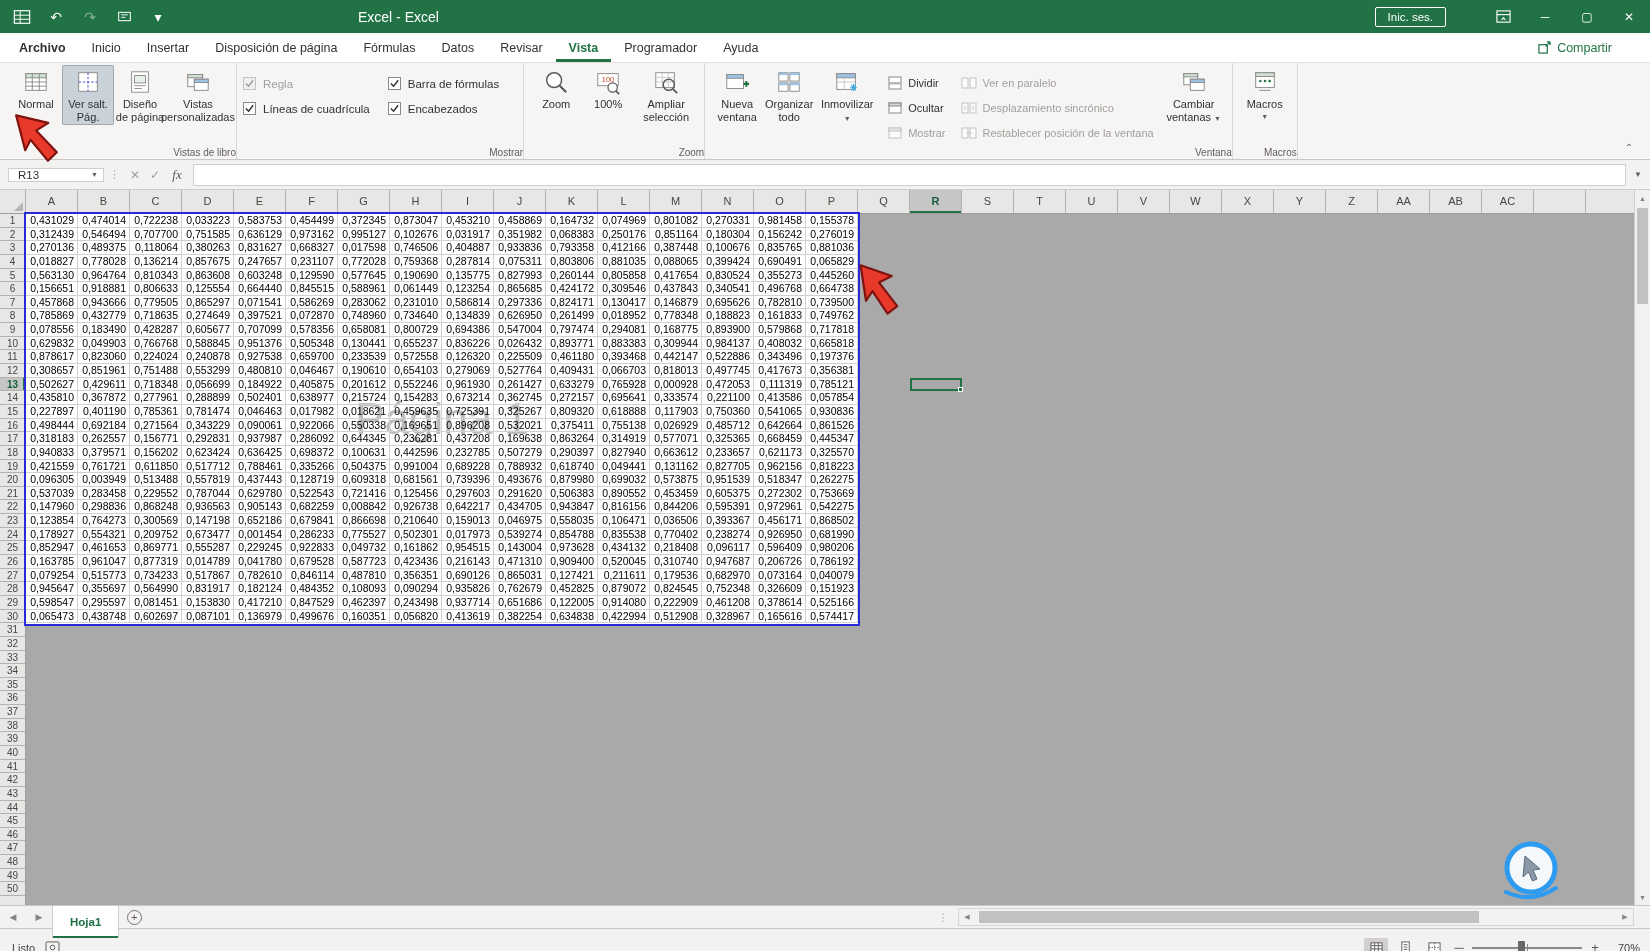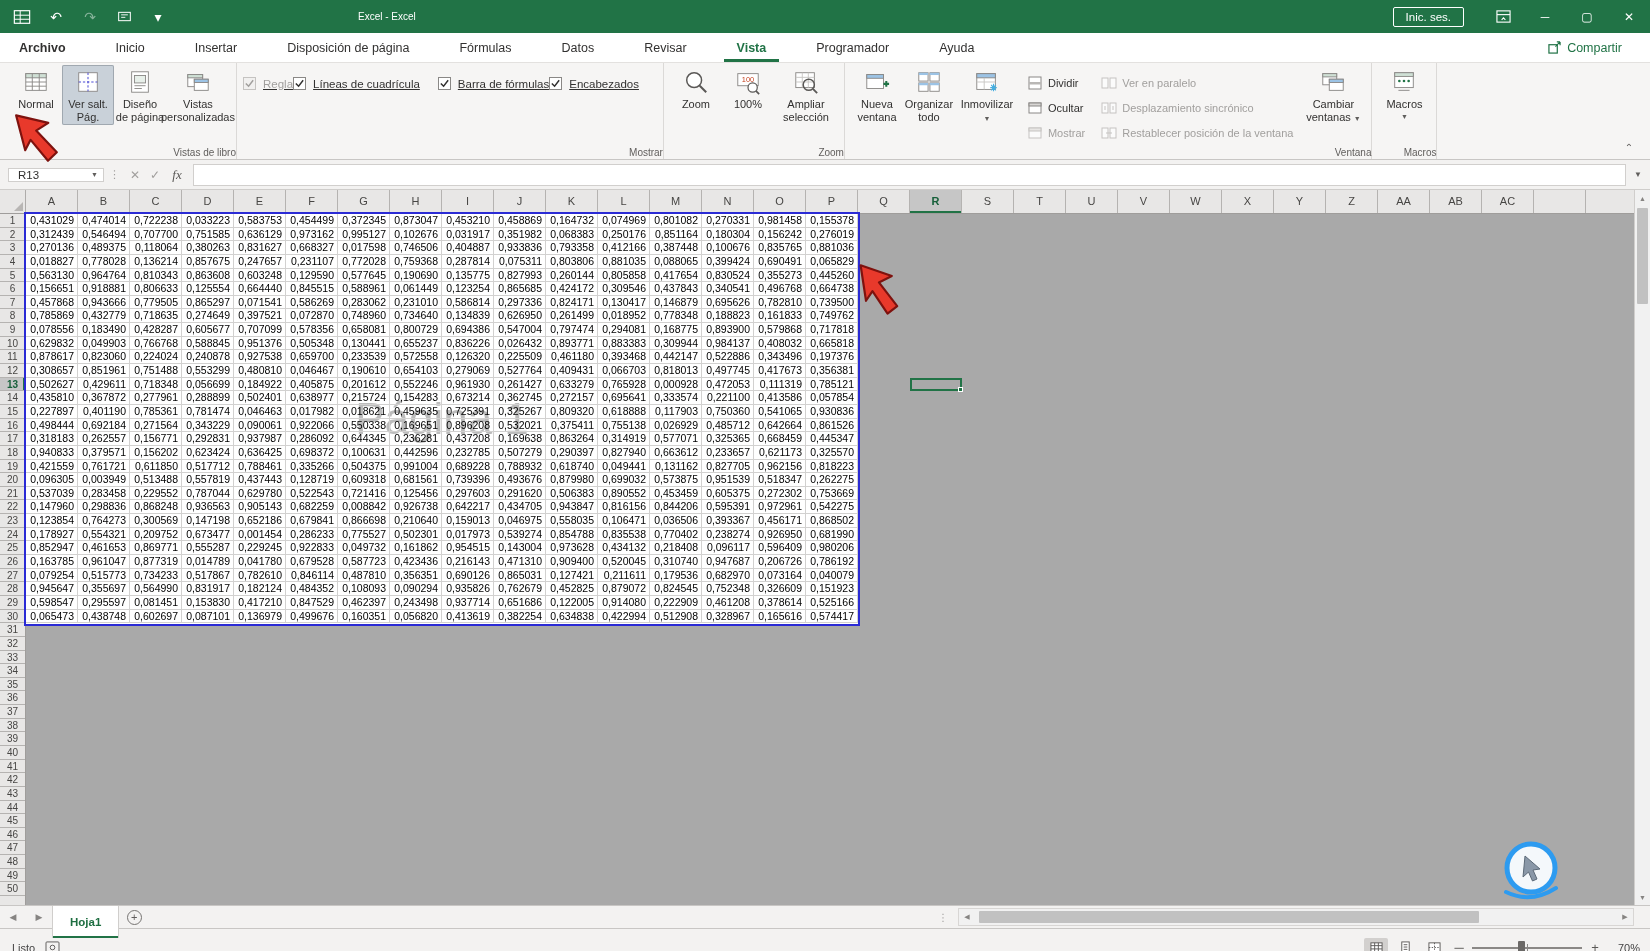--- a/index.html
+++ b/index.html
@@ -5,44 +5,44 @@
   * { box-sizing: border-box; margin: 0; padding: 0; }
   html,body { width:1650px; height:951px; overflow:hidden; }
   body { font-family:"Liberation Sans", sans-serif; background:#fff; position:relative; font-size:12px; color:#323130; }
 
   
   .titlebar { position:relative; height:33px; background:#217346; color:#fff; display:flex; align-items:center; }
   .qat { display:flex; align-items:center; gap:14px; padding-left:12px; }
   .qat .tb-icon { display:flex; align-items:center; justify-content:center; width:20px; height:20px; font-size:14px; color:#fff; }
   .tb-icon.dim { opacity:.45; }
   .tb-chevron { font-size:8px; }
-  .window-title { position:absolute; left:358px; font-size:10px; white-space:nowrap; }
+  .window-title { position:absolute; left:358px; font-size:14px; white-space:nowrap; }
   .search-box { position:absolute; left:617px; top:6px; width:345px; height:22px; background:#19573a; border-radius:2px; display:flex; align-items:center; justify-content:center; gap:7px; font-size:12px; color:#f0f0f0; }
   .tb-right { margin-left:auto; display:flex; align-items:center; height:100%; }
-  .signin-btn { border:1px solid #fff; border-radius:2px; padding:3px 12px; font-size:11.5px; margin-right:18px; cursor:default; }
+  .signin-btn { border:1px solid #fff; border-radius:2px; padding:3px 12px; font-size:11.5px; margin-right:36px; cursor:default; }
   .winctl { width:42px; height:100%; display:flex; align-items:center; justify-content:center; font-size:12px; }
   .ribbon-display-btn { width:42px; height:100%; display:flex; align-items:center; justify-content:center; }
 
   
-  .menubar { height:30px; background:#fff; display:flex; align-items:center; padding-left:6px; font-size:12.5px; border-bottom:1px solid #e3e1df;gap:24px; }
+  .menubar { height:30px; background:#fff; display:flex; align-items:center; padding-left:6px; font-size:12.5px; border-bottom:1px solid #e3e1df; }
   .menu-tab { padding:0 13px; height:100%; display:flex; align-items:center; color:#323130; cursor:default; white-space:nowrap; }
   .menu-tab.file { font-weight:bold; }
   .menu-tab.active { color:#217346; font-weight:bold; box-shadow:inset 0 -3px 0 #217346; }
-  .share { margin-left:auto; margin-right:28px; display:flex; align-items:center; gap:6px; color:#217346; }
+  .share { margin-left:auto; margin-right:38px; display:flex; align-items:center; gap:6px; color:#217346; }
 
   
   .ribbon { position:relative; height:97px; background:#f6f5f4; border-bottom:1px solid #c8c6c4; display:flex; align-items:stretch; padding-left:4px; }
   .rgroup { position:relative; display:flex; align-items:flex-start; padding:2px 6px 16px 6px; border-right:1px solid #dbd9d7; }
   .rgroup-label { position:absolute; bottom:1px; left:0; right:0; text-align:right; font-size:10px; color:#605e5c; }
   .big-btn { width:52px; display:flex; flex-direction:column; align-items:center; padding:4px 1px 2px; font-size:11px; line-height:12.5px; text-align:center; border-radius:2px; color:#323130; }
   .big-btn.wide { width:64px; }
   .big-btn .icon { width:26px; height:26px; margin-bottom:3px; flex:0 0 auto; }
   .big-btn.selected { background:#c9d1d9; box-shadow:inset 0 0 0 1px #a0a8b0; }
   .chev { font-size:7px; color:#605e5c; }
-  .check-col { display:flex; flex-direction:row; padding-top:12px; margin-right:18px;text-decoration:underline; }
+  .check-col { display:flex; flex-direction:column; gap:12px; padding-top:12px; margin-right:18px; }
   .check-item { display:flex; align-items:center; gap:7px; font-size:11.5px; white-space:nowrap; }
   .checkbox { width:13px; height:13px; background:#fff; border:1px solid #8a8886; display:flex; align-items:center; justify-content:center; }
   .check-item.dim { color:#a19f9d; }
   .check-item.dim .checkbox { border-color:#c5c3c1; background:#f1f0ef; }
   .smallcol { display:flex; flex-direction:column; gap:3px; padding-top:7px; margin:0 4px; }
   .small-btn { display:flex; align-items:center; gap:5px; font-size:11px; height:22px; padding:0 4px; white-space:nowrap; border-radius:2px; }
   .small-btn .sicon { width:16px; height:16px; flex:0 0 auto; }
   .small-btn.dim { color:#a19f9d; }
   .collapse-ribbon { position:absolute; right:10px; bottom:4px; width:22px; height:16px; display:flex; align-items:center; justify-content:center; color:#605e5c; font-size:10px; }
 

